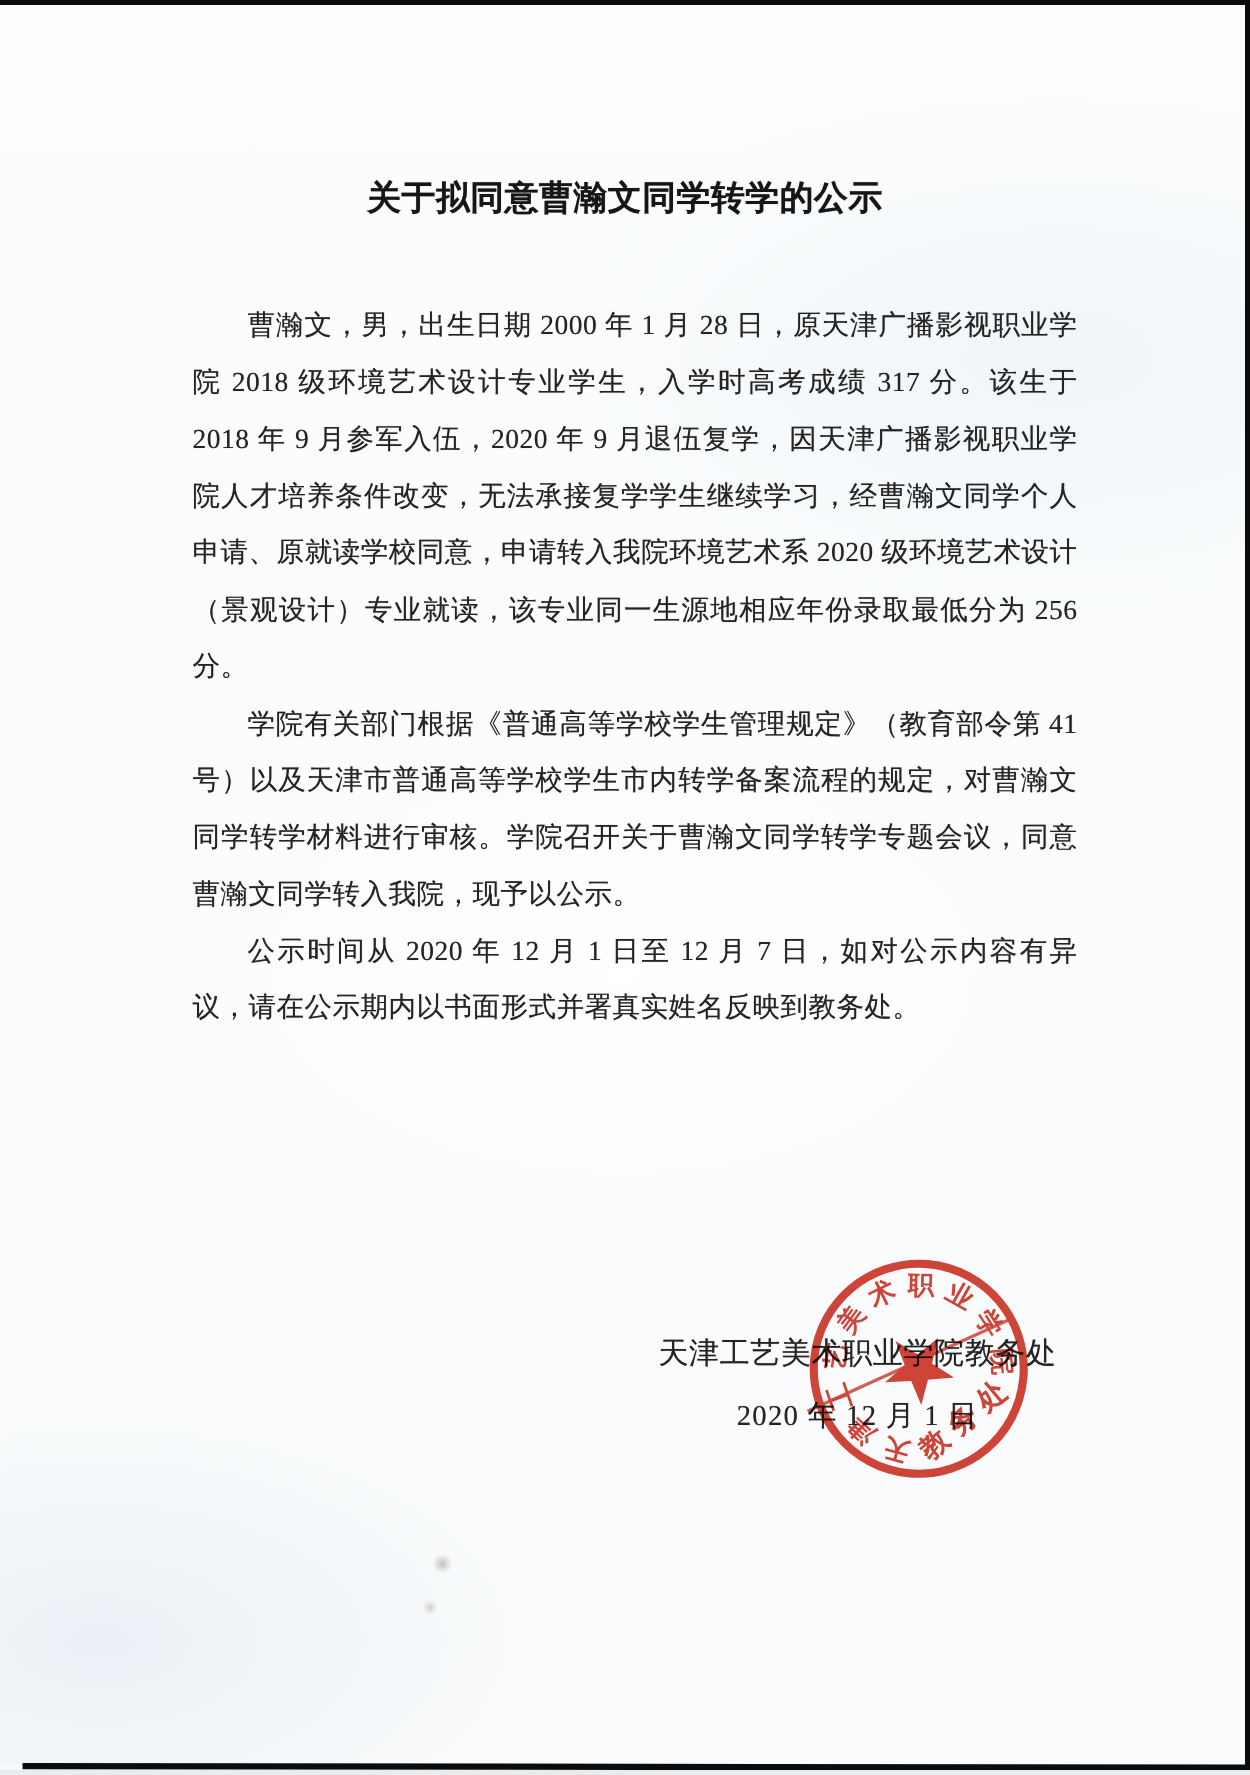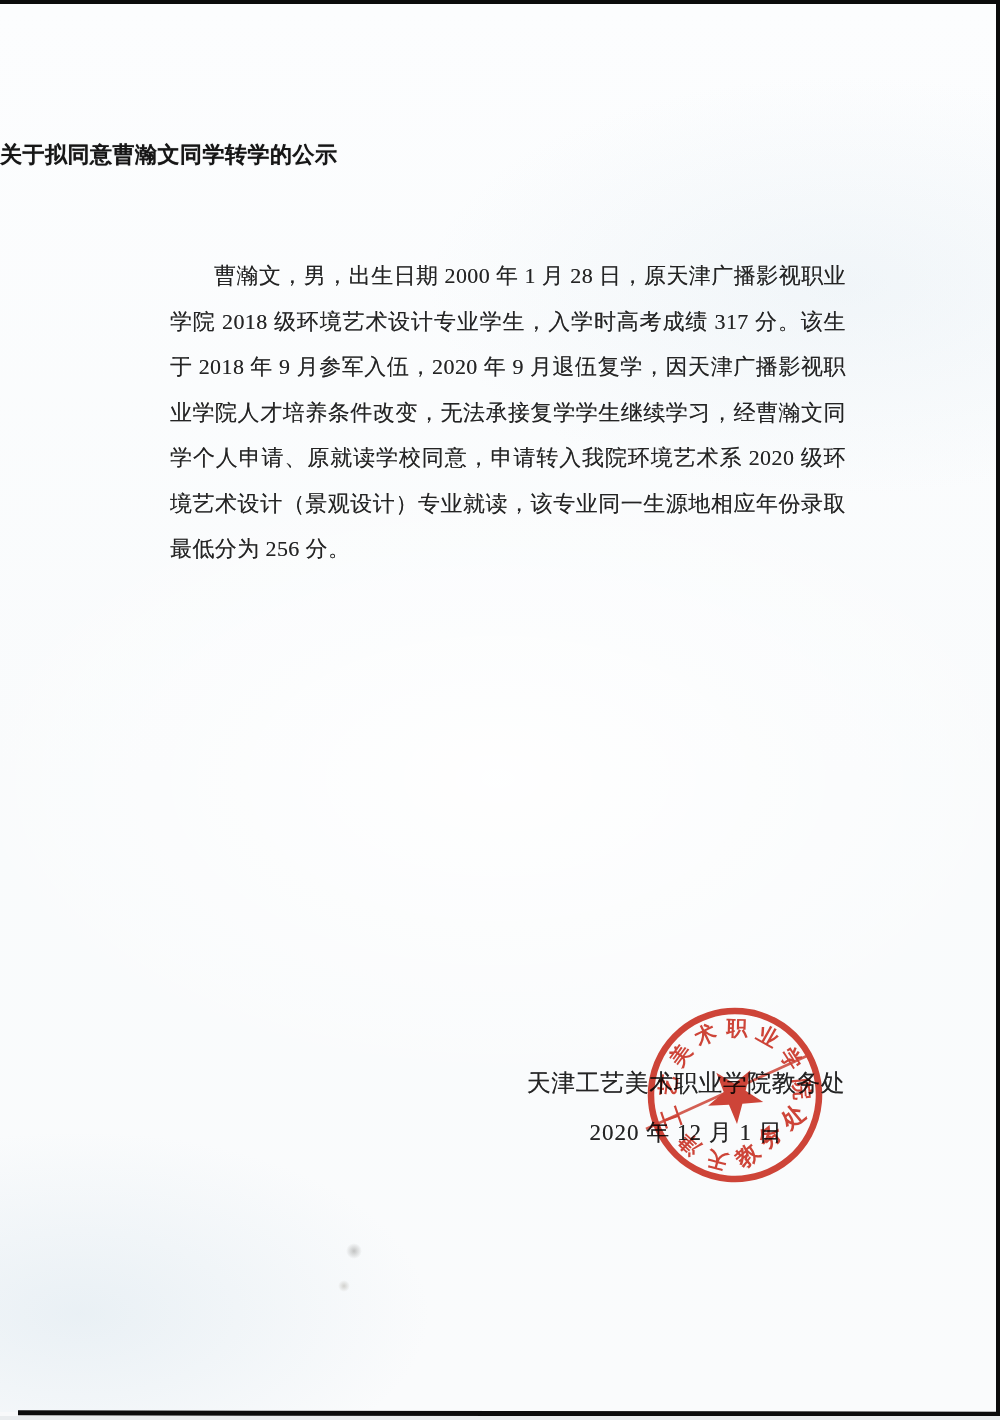--- a/index.html
+++ b/index.html
@@ -26,40 +26,40 @@
   .edge-top    { left: 0; top: 0; width: 1000px; height: 4px; }
   .edge-right  { right: 0; top: 0; width: 4px; height: 1420px; }
   .edge-bottom { left: 18px; top: 1411px; width: 982px; height: 5px; transform: rotate(0.08deg); }
   .edge-bottom-light { position: absolute; left: 0; top: 1416px; width: 1000px; height: 4px; background: #e9ecee; }
 
   .doc-title {
     position: absolute;
     left: 0; top: 136px;
     width: 1000px;
     margin: 0;
-    text-align: left;
-    font-size: 22px;
+    text-align: center;
+    font-size: 27px;
     font-weight: bold;
     letter-spacing: 0.5px;
     color: #161616;
     text-shadow: 0 0 0.7px rgba(0,0,0,0.55);
   }
 
   .doc-body {
     position: absolute;
     left: 154px; top: 233px;
     width: 708px;
     font-size: 22px;
     line-height: 45.5px;
     color: #242424;
     text-align: justify;
     letter-spacing: 0.4px;
     text-shadow: 0 0 0.6px rgba(20,20,20,0.5);
   }
-  .doc-body p { margin: 16px; text-indent: 2em; }
+  .doc-body p { margin: 0; text-indent: 2em; }
 
   .signature-block {
     position: absolute;
     left: 523px; top: 1062px;
     width: 326px;
     text-align: center;
     color: #242424;
     text-shadow: 0 0 0.6px rgba(20,20,20,0.5);
   }
   .signature-org  { font-size: 24px; line-height: 34px; letter-spacing: 0.5px; }
@@ -103,20 +103,22 @@
 </style>
 </head>
 <body>
 
 <div class="page">
 
   <h1 class="doc-title">关于拟同意曹瀚文同学转学的公示</h1>
 
   <div class="doc-body">
     <p>曹瀚文，男，出生日期 2000 年 1 月 28 日，原天津广播影视职业学院 2018 级环境艺术设计专业学生，入学时高考成绩 317 分。该生于 2018 年 9 月参军入伍，2020 年 9 月退伍复学，因天津广播影视职业学院人才培养条件改变，无法承接复学学生继续学习，经曹瀚文同学个人申请、原就读学校同意，申请转入我院环境艺术系 2020 级环境艺术设计（景观设计）专业就读，该专业同一生源地相应年份录取最低分为 256 分。</p>
+    <p>学院有关部门根据《普通高等学校学生管理规定》（教育部令第 41 号）以及天津市普通高等学校学生市内转学备案流程的规定，对曹瀚文同学转学材料进行审核。学院召开关于曹瀚文同学转学专题会议，同意曹瀚文同学转入我院，现予以公示。</p>
+    <p>公示时间从 2020 年 12 月 1 日至 12 月 7 日，如对公示内容有异议，请在公示期内以书面形式并署真实姓名反映到教务处。</p>
   </div>
 
   <div class="signature-block">
     <div class="signature-org">天津工艺美术职业学院教务处</div>
     <div class="signature-date">2020 年 12 月 1 日</div>
   </div>
 
   <svg class="seal" viewBox="-104 -104 208 208">
     <g id="seal-rot" transform="rotate(-40)">
       <circle class="seal-ring" cx="0" cy="0" r="84"></circle>

